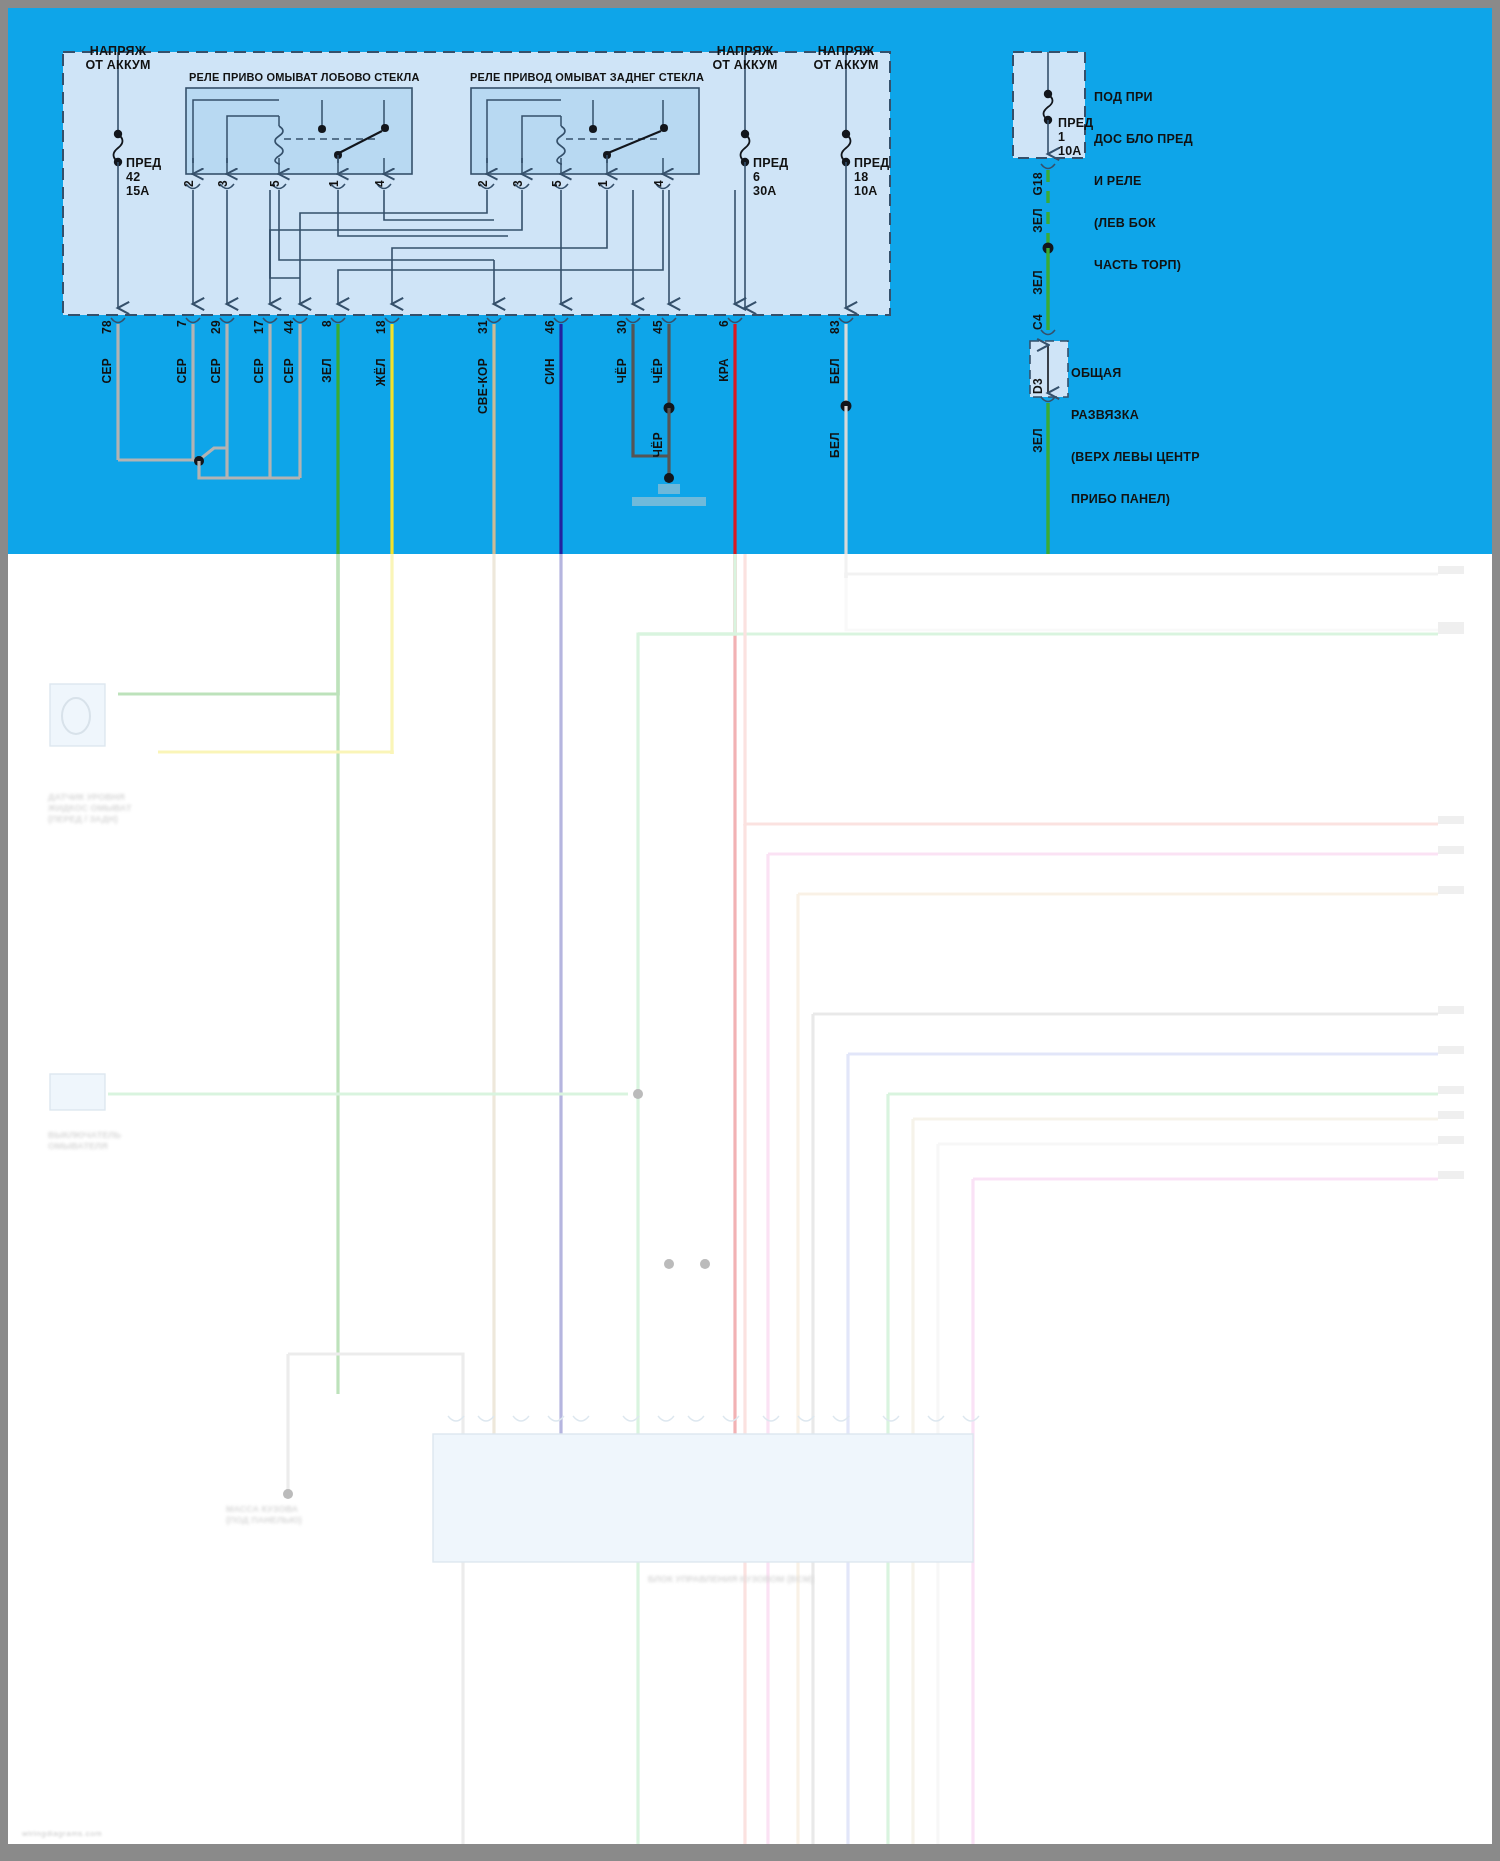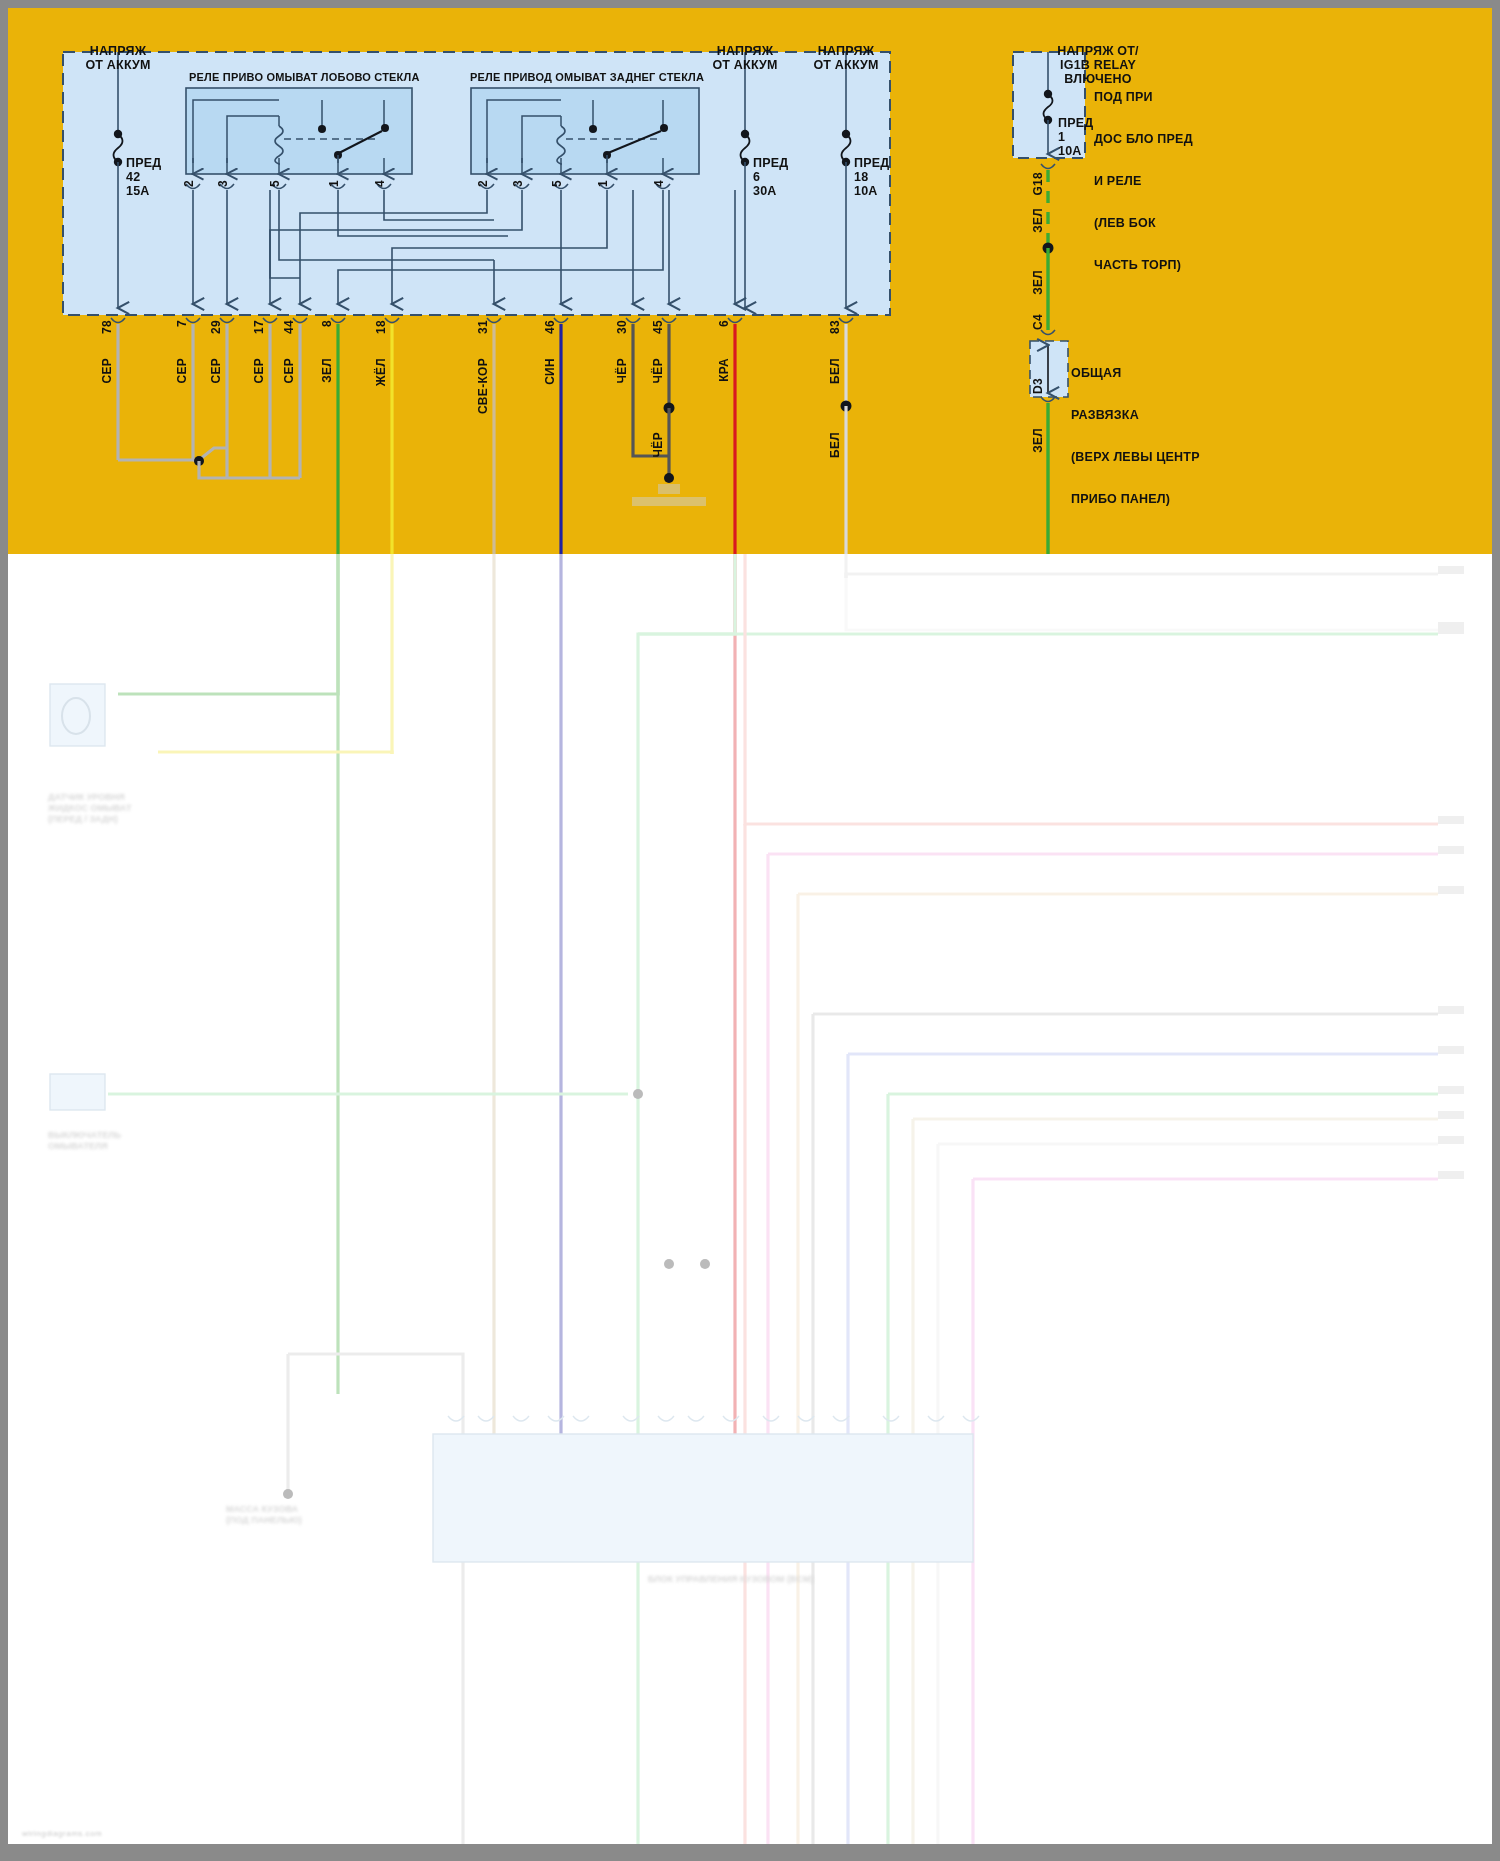--- a/index.html
+++ b/index.html
@@ -1,19 +1,19 @@
 <!DOCTYPE html>
 <html><head>
 <meta charset="utf-8">
 <style>
   html,body{margin:0;padding:0;background:#8a8a8a;}
   body{font-family:"Liberation Sans",sans-serif;}
   #page{position:relative;width:1500px;height:1861px;background:#8a8a8a;overflow:hidden;}
   
-  #canvas-top{position:absolute;left:8px;top:8px;width:1484px;height:546px;background:#eab308;}
+  #canvas-top{position:absolute;left:8px;top:8px;width:1484px;height:546px;background:#0ea5e9;}
   
   #canvas-bottom{position:absolute;left:8px;top:554px;width:1484px;height:1290px;background:#ffffff;}
   #lowfade{position:absolute;left:0;top:0;width:100%;height:100%;opacity:.33;filter:blur(0.4px);}
   svg{display:block;}
   .abs{position:absolute;}
   .txt{font-family:"Liberation Sans",sans-serif;font-size:12.5px;font-weight:bold;color:#111;line-height:14px;white-space:pre;letter-spacing:.2px;}
   .txt.c{text-align:center;}
   .vert{font-family:"Liberation Sans",sans-serif;font-size:12px;font-weight:bold;color:#111;
         writing-mode:vertical-rl;transform:rotate(180deg);white-space:nowrap;letter-spacing:.3px;}
   .relaytitle{font-size:11px;font-weight:bold;}
@@ -201,23 +201,20 @@
     </svg>
 
     <div class="abs txt c" style="left:60px;top:8px;width:100px;">
       <div>НАПРЯЖ</div><div>ОТ АККУМ</div>
     </div>
     <div class="abs txt c" style="left:687px;top:8px;width:100px;">
       <div>НАПРЯЖ</div><div>ОТ АККУМ</div>
     </div>
     <div class="abs txt c" style="left:788px;top:8px;width:100px;">
       <div>НАПРЯЖ</div><div>ОТ АККУМ</div>
-    </div>
-    <div class="abs txt c" style="left:1000px;top:8px;width:180px;">
-      <div>НАПРЯЖ ОТ/</div><div>IG1B RELAY</div><div>ВЛЮЧЕНО</div>
     </div>
 
     <div class="abs txt relaytitle" style="left:181px;top:62px;">РЕЛЕ ПРИВО ОМЫВАТ ЛОБОВО СТЕКЛА</div>
     <div class="abs txt relaytitle" style="left:462px;top:62px;">РЕЛЕ ПРИВОД ОМЫВАТ ЗАДНЕГ СТЕКЛА</div>
 
     <div class="abs txt" style="left:118px;top:120px;">
       <div>ПРЕД</div><div>42</div><div>15A</div>
     </div>
     <div class="abs txt" style="left:745px;top:120px;">
       <div>ПРЕД</div><div>6</div><div>30A</div>

